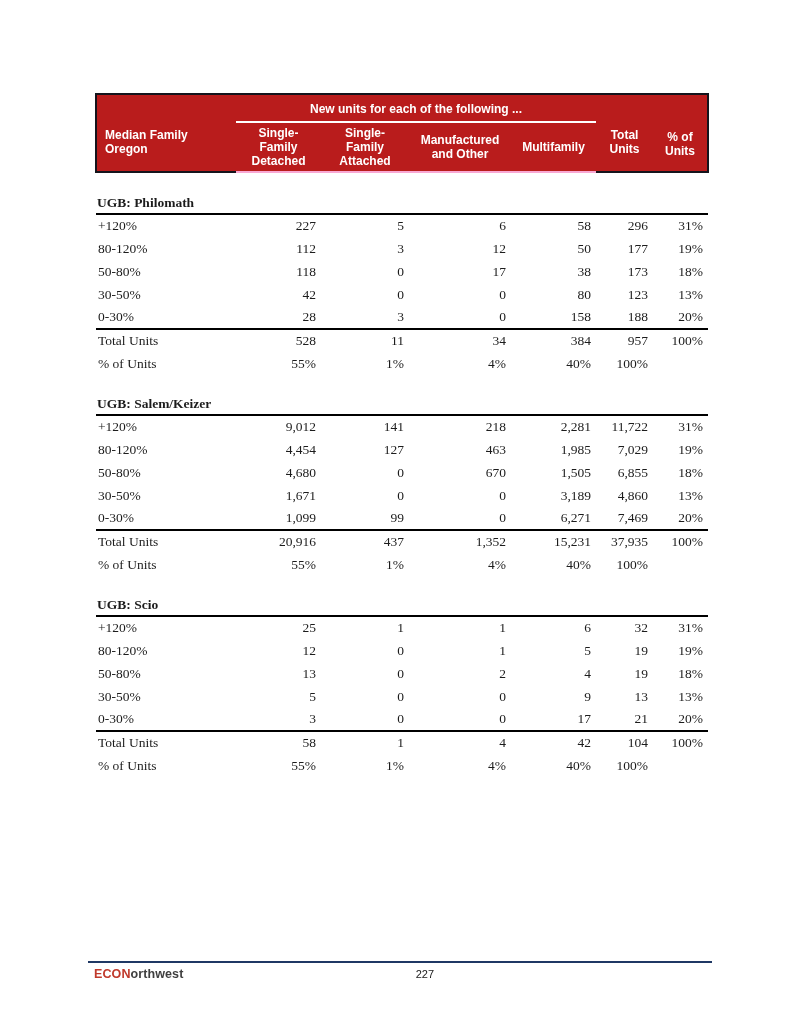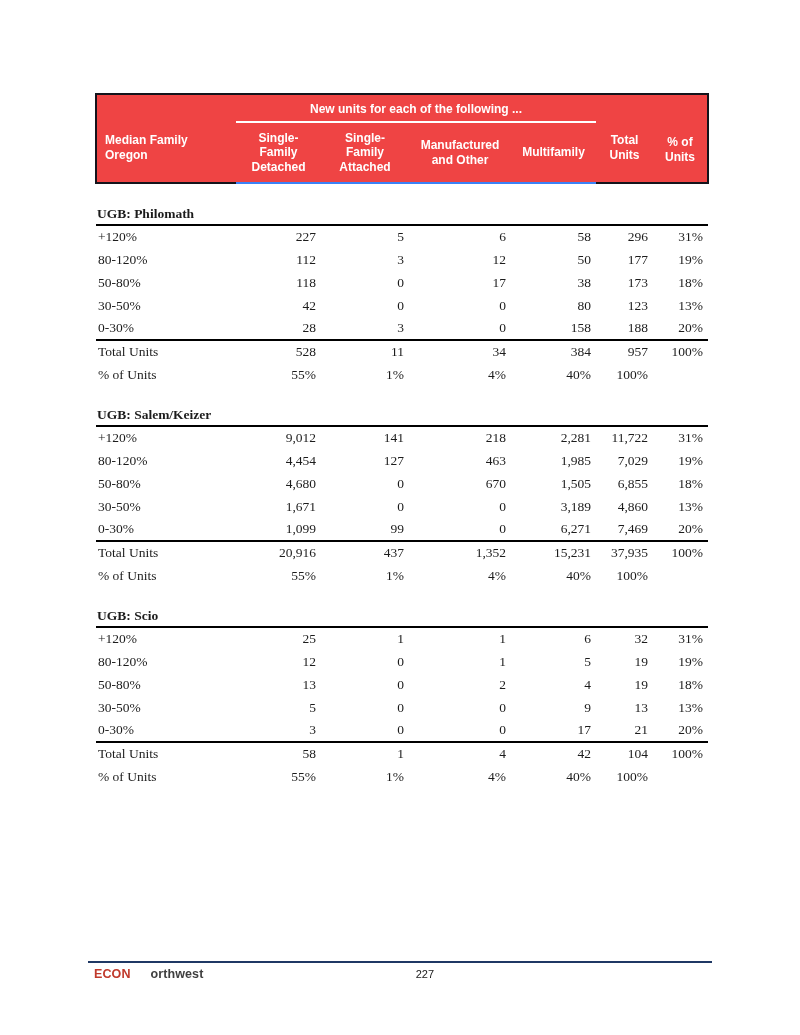--- a/index.html
+++ b/index.html
@@ -9,29 +9,29 @@
     font-family:"Liberation Serif", serif; overflow:hidden;
   }
 
   
   table.rpt {
     position:absolute; left:95px; top:93px; width:612px;
     border-collapse:collapse; table-layout:fixed;
   }
   
   thead th {
-    background:#ef4444; color:#ffffff;
+    background:#b91c1c; color:#ffffff;
     font-family:"Liberation Sans", sans-serif;
     font-weight:bold; font-size:12px; line-height:1.18;
     white-space:pre-line; text-align:center; vertical-align:middle; padding:0;
   }
   .th-mfi  { text-align:left; padding-left:8px; padding-top:18px;
              border-left:2px solid #14141c; border-top:2px solid #14141c; border-bottom:2px solid #14141c; }
   .th-span { height:28px; border-top:2px solid #14141c; border-bottom:2px solid #ffffff; padding-top:3px; }
-  .th-sub  { height:61px; border-bottom:2px solid #3b82f6; }
+  .th-sub  { height:50px; border-bottom:2px solid #f9a8d4; }
   .th-tu   { padding-top:18px; border-top:2px solid #14141c; border-bottom:2px solid #14141c; }
   .th-pu   { padding-top:22px; border-top:2px solid #14141c; border-right:2px solid #14141c; border-bottom:2px solid #14141c; }
 
   
   tbody td { font-size:13.5px; color:#1c1c1c; padding:0; }
   .spacer td      { height:20px; }
   .sect-gap td    { height:18px; }
   .title-cell     { font-weight:bold; border-bottom:2px solid #000; padding:3px 0 2px 1px; }
   .data-row td, .total-row td, .percent-row td { height:23px; }
   .lbl { text-align:left;  padding-left:2px; }
@@ -40,21 +40,21 @@
 
   
   .footer { position:absolute; left:88px; top:961px; width:624px; }
   .footer-rule { height:2px; background:#1f3864; }
   .footer-row {
     display:flex; align-items:baseline; margin-top:4px; padding:0 6px;
     font-family:"Liberation Sans", sans-serif;
   }
   .brand   { width:170px; font-weight:bold; font-size:12.5px; letter-spacing:0.1px; }
   .brand-red  { color:#c0392b;margin-top:36px; }
-  .brand-dark { color:#3f3f3f;padding-left:20px; }
+  .brand-dark { color:#3f3f3f; }
   .doc-title { flex:1; text-align:center; font-size:10.5px; color:#1a1a1a; }
   .page-num  { width:170px; text-align:right; font-size:11px; color:#1a1a1a; }
 </style>
 </head>
 <body>
 
 <div class="page">
 
   <table class="rpt">
     <colgroup>

